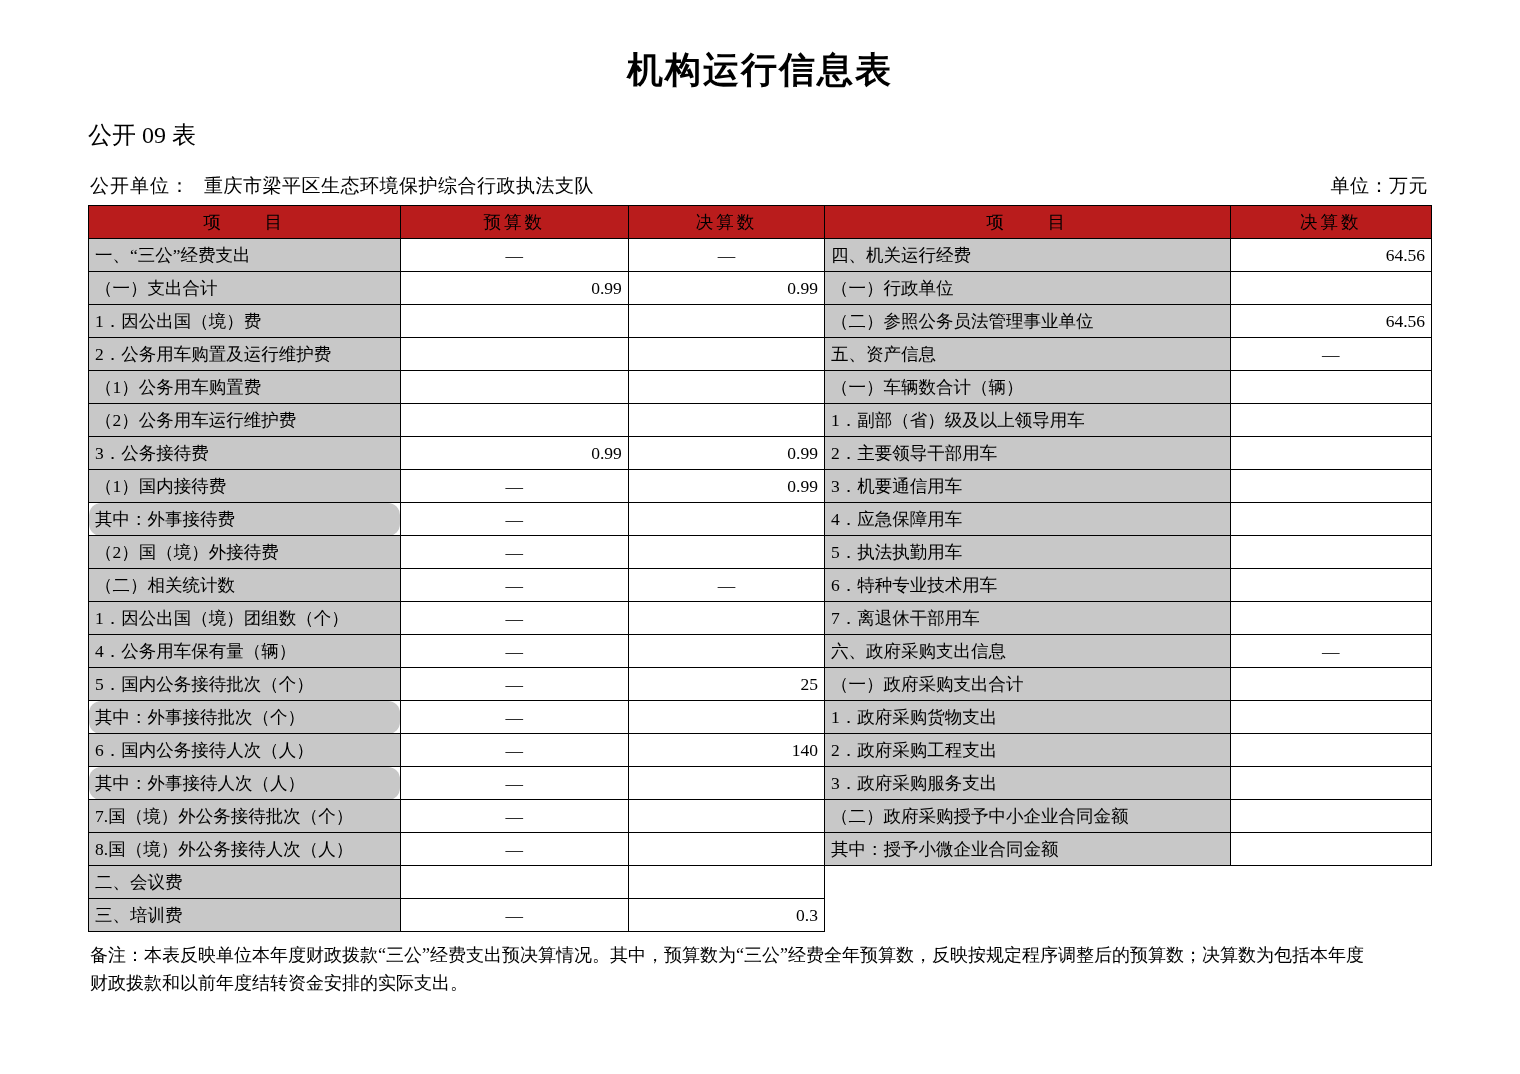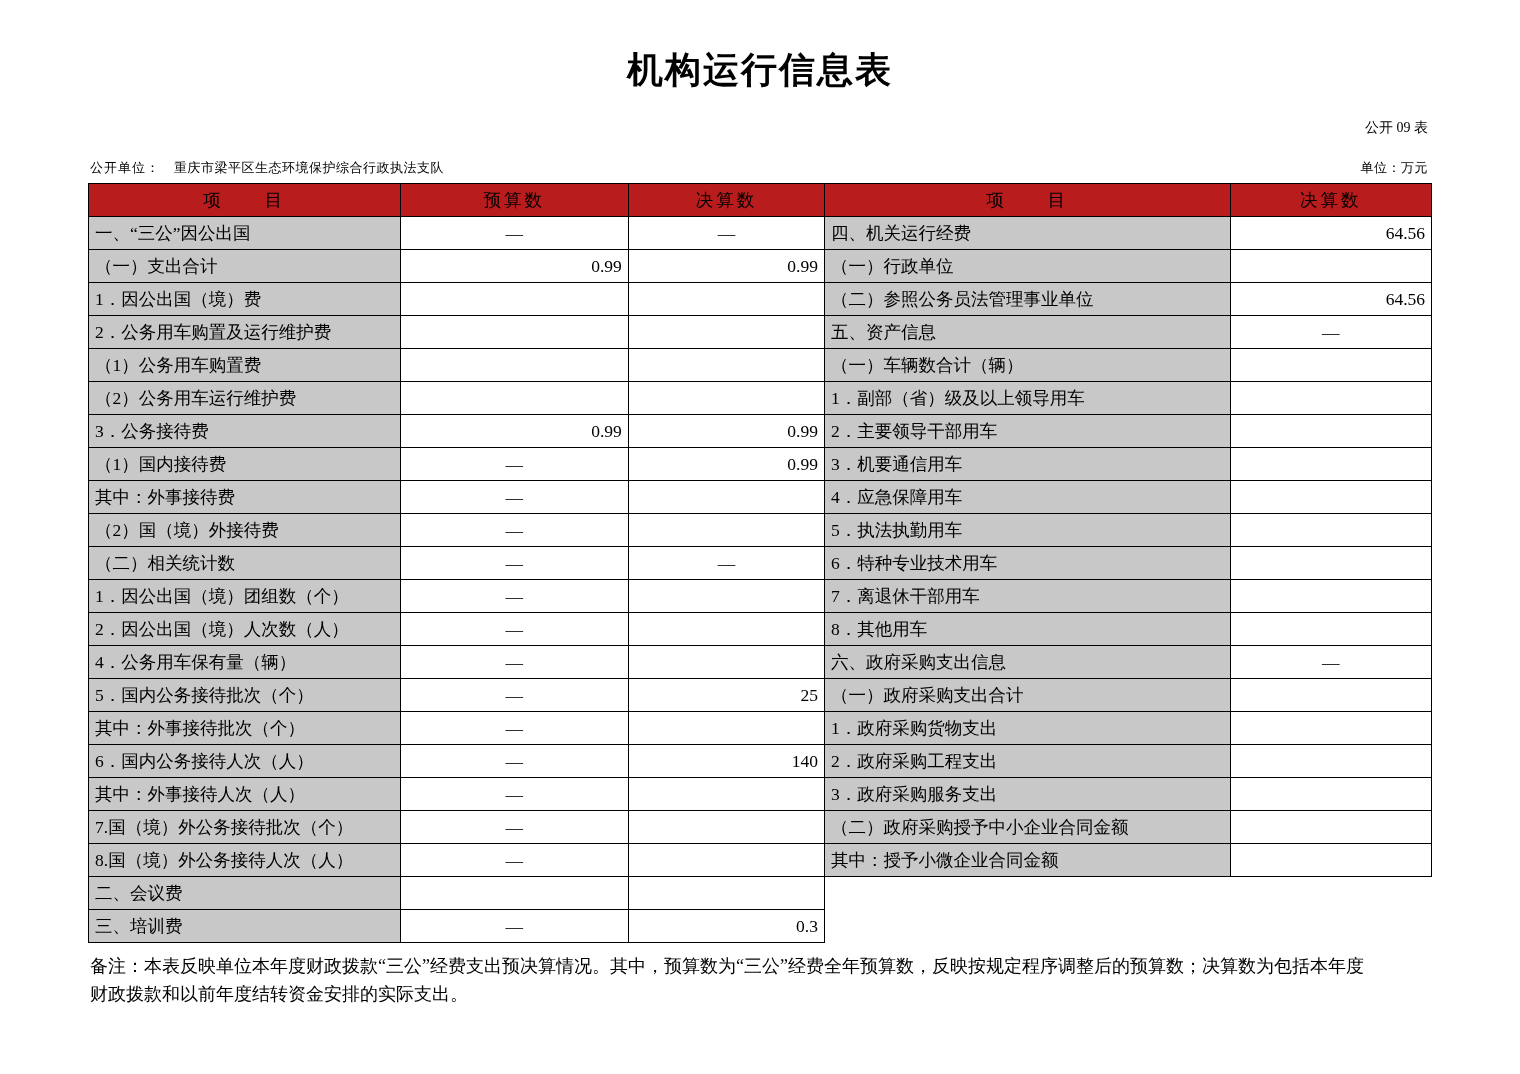--- a/index.html
+++ b/index.html
@@ -24,30 +24,30 @@
   }
   .doc-title {
     text-align: center;
     font-size: 36px;
     font-weight: bold;
     letter-spacing: 2px;
     margin-top: 46px;
     font-family: Liberation Serif, serif;
   }
   .form-no {
-    text-align: right;
-    font-size: 14px;
+    text-align: left;
+    font-size: 24px;
     margin-top: 24px;
     padding-right: 4px;
   }
   .meta-row {
     display: flex;
     justify-content: space-between;
     align-items: flex-end;
-    font-size: 13px;
+    font-size: 19px;
     margin-top: 22px;
     padding: 0 4px 0 2px;
   }
   .meta-left {
     display: flex;
     align-items: baseline;
   }
   .meta-label {
     letter-spacing: 1px;
   }
@@ -96,21 +96,21 @@
     white-space: nowrap;
   }
   .lbl.wrap {
     white-space: normal;
     line-height: 1.35;
   }
   .i0 { padding-left: 6px; }
   .i1 { padding-left: 26px; }
   .i2 { padding-left: 46px; }
   .i3 { padding-left: 66px; }
-  .i4 { padding-left: 86px; }
+  .i4 { padding-left: 86px; border-radius: 12px; }
 
   .note {
     font-size: 18px;
     line-height: 1.55;
     margin-top: 10px;
     padding: 0 2px;
     text-align: justify;
   }
   .note .ind { text-indent: 0; }
   .pageno {
@@ -150,21 +150,21 @@
       <tr class="hdr">
         <td>项　　目</td>
         <td>预算数</td>
         <td>决算数</td>
         <td>项　　目</td>
         <td>决算数</td>
       </tr>
     </thead>
     <tbody id="tbody">
         <tr>
-          <td class="lbl i0 shade">一、“三公”因公出国</td>
+          <td class="lbl i0 shade">一、“三公”经费支出</td>
           <td class="num ctr">—</td>
           <td class="num ctr">—</td>
           <td class="lbl i0 shade">四、机关运行经费</td>
           <td class="num">64.56</td>
         </tr>
         <tr>
           <td class="lbl i1 shade">（一）支出合计</td>
           <td class="num">0.99</td>
           <td class="num">0.99</td>
           <td class="lbl i1 shade">（一）行政单位</td>
@@ -231,27 +231,20 @@
           <td class="num ctr">—</td>
           <td class="num ctr">—</td>
           <td class="lbl i2 shade">6．特种专业技术用车</td>
           <td class="num"></td>
         </tr>
         <tr>
           <td class="lbl i2 shade">1．因公出国（境）团组数（个）</td>
           <td class="num ctr">—</td>
           <td class="num"></td>
           <td class="lbl i2 shade">7．离退休干部用车</td>
-          <td class="num"></td>
-        </tr>
-        <tr>
-          <td class="lbl i2 shade">2．因公出国（境）人次数（人）</td>
-          <td class="num ctr">—</td>
-          <td class="num"></td>
-          <td class="lbl i2 shade">8．其他用车</td>
           <td class="num"></td>
         </tr>
         <tr>
           <td class="lbl i2 shade">4．公务用车保有量（辆）</td>
           <td class="num ctr">—</td>
           <td class="num"></td>
           <td class="lbl i0 shade">六、政府采购支出信息</td>
           <td class="num ctr">—</td>
         </tr>
         <tr>

